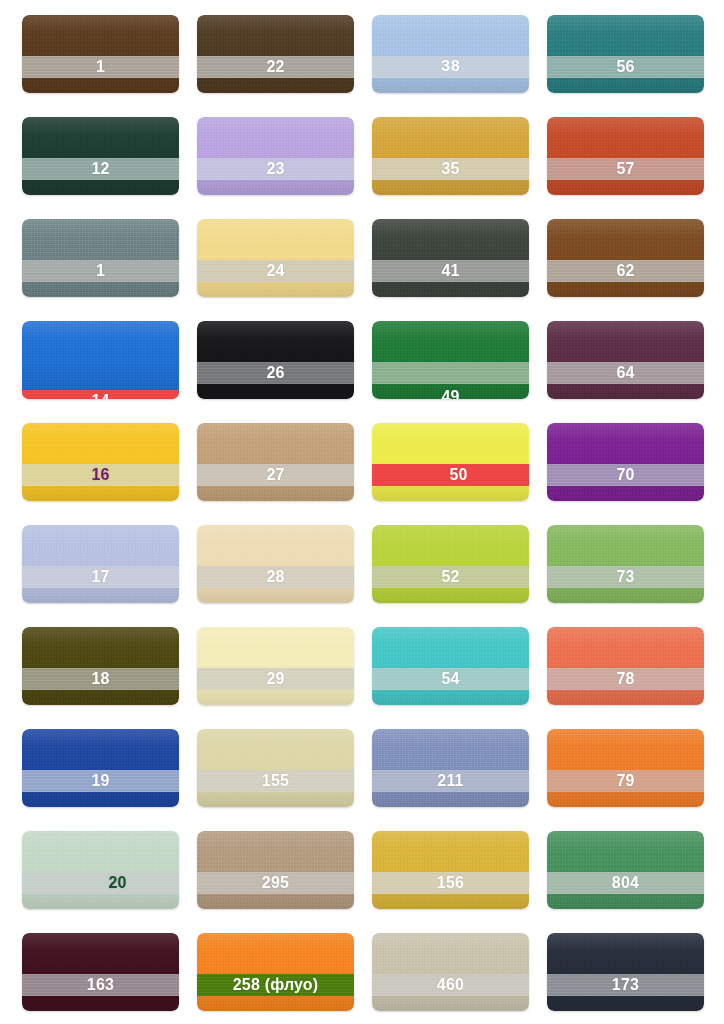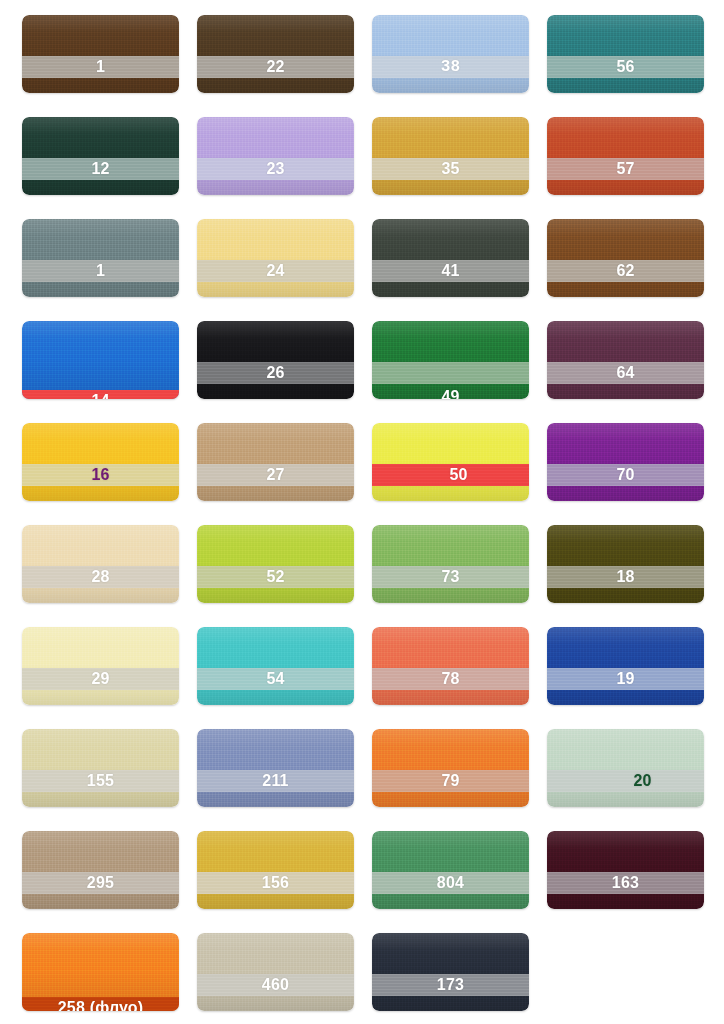--- a/index.html
+++ b/index.html
@@ -307,20 +307,29 @@
     <div class="swatch">
       <div class="swatch-body" style="background: rgb(123, 33, 146);"></div>
       <div class="swatch-texture"></div>
       <div class="swatch-sheen"></div>
       <div class="swatch-band" style="background: rgb(164, 145, 184);">
         <div class="swatch-band-texture"></div>
         <span class="swatch-label" style="color: rgb(255, 255, 255);">70</span>
       </div>
     </div>
     <div class="swatch">
+      <div class="swatch-body" style="background: rgb(182, 193, 226);"></div>
+      <div class="swatch-texture"></div>
+      <div class="swatch-sheen"></div>
+      <div class="swatch-band" style="background: rgb(199, 203, 219);">
+        <div class="swatch-band-texture"></div>
+        <span class="swatch-label" style="color: rgb(255, 255, 255);">17</span>
+      </div>
+    </div>
+    <div class="swatch">
       <div class="swatch-body" style="background: rgb(238, 220, 180);"></div>
       <div class="swatch-texture"></div>
       <div class="swatch-sheen"></div>
       <div class="swatch-band" style="background: rgb(214, 207, 192);">
         <div class="swatch-band-texture"></div>
         <span class="swatch-label" style="color: rgb(255, 255, 255);">28</span>
       </div>
     </div>
     <div class="swatch">
       <div class="swatch-body" style="background: rgb(184, 211, 58);"></div>
@@ -454,21 +463,21 @@
       <div class="swatch-sheen"></div>
       <div class="swatch-band" style="background: rgb(152, 138, 145);">
         <div class="swatch-band-texture"></div>
         <span class="swatch-label" style="color: rgb(255, 255, 255);">163</span>
       </div>
     </div>
     <div class="swatch">
       <div class="swatch-body" style="background: rgb(245, 130, 32);"></div>
       <div class="swatch-texture"></div>
       <div class="swatch-sheen"></div>
-      <div class="swatch-band" style="background: #c2410c; margin-top: 23px;">
+      <div class="swatch-band" style="background: #4d7c0f;">
         <div class="swatch-band-texture"></div>
         <span class="swatch-label" style="color: rgb(255, 255, 255);">258 (флуо)</span>
       </div>
     </div>
     <div class="swatch">
       <div class="swatch-body" style="background: rgb(201, 194, 172);"></div>
       <div class="swatch-texture"></div>
       <div class="swatch-sheen"></div>
       <div class="swatch-band" style="background: rgb(203, 201, 191);">
         <div class="swatch-band-texture"></div>

